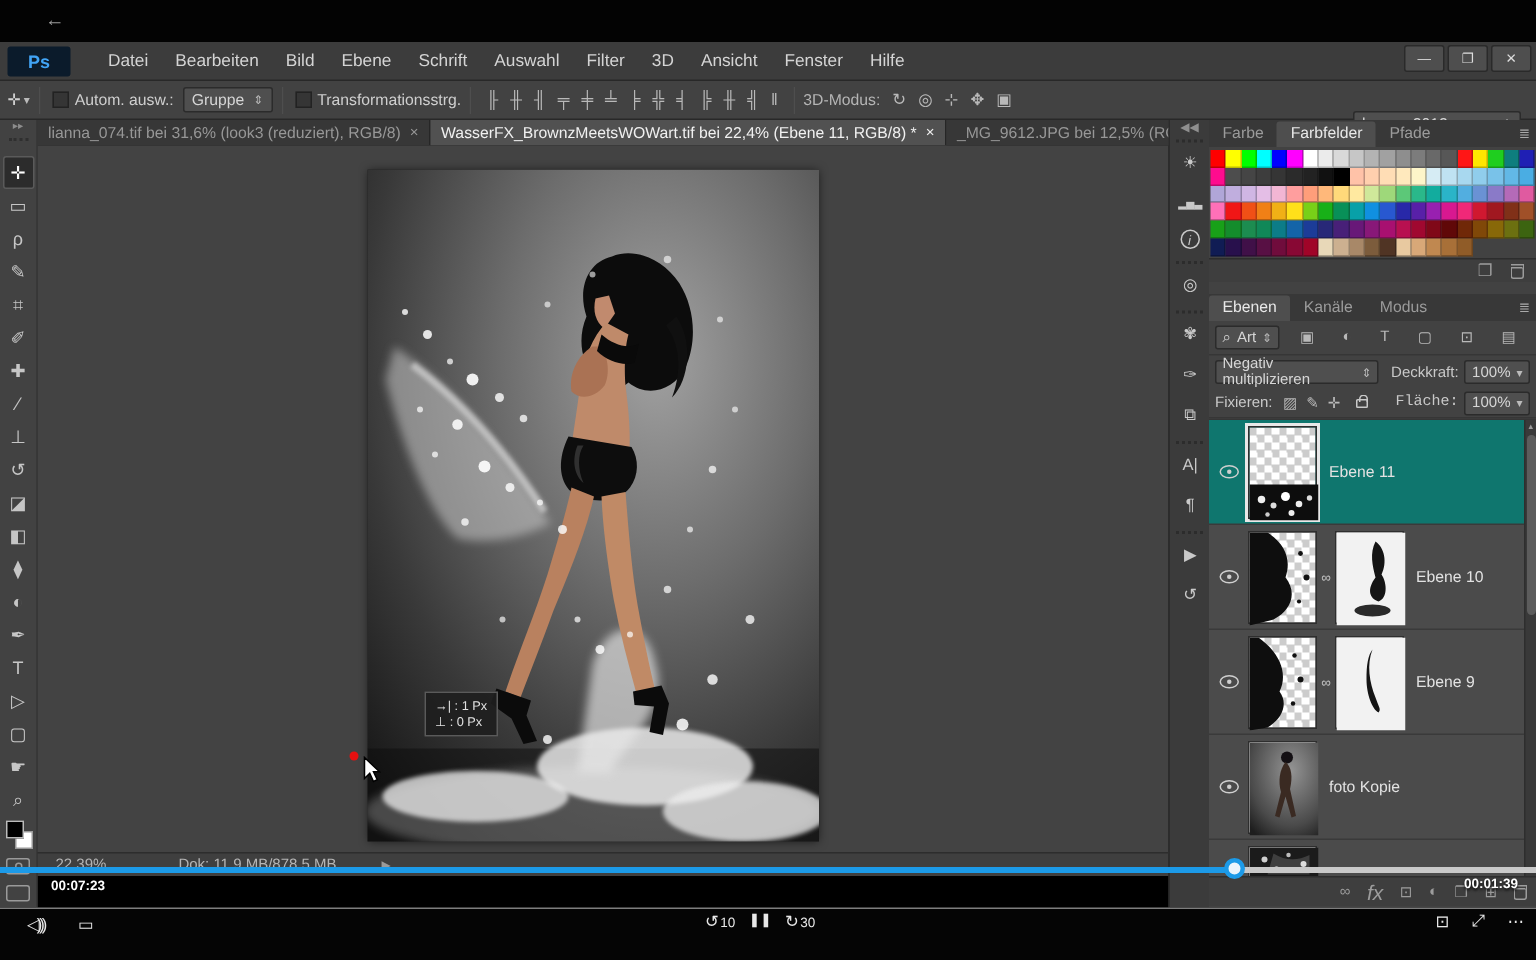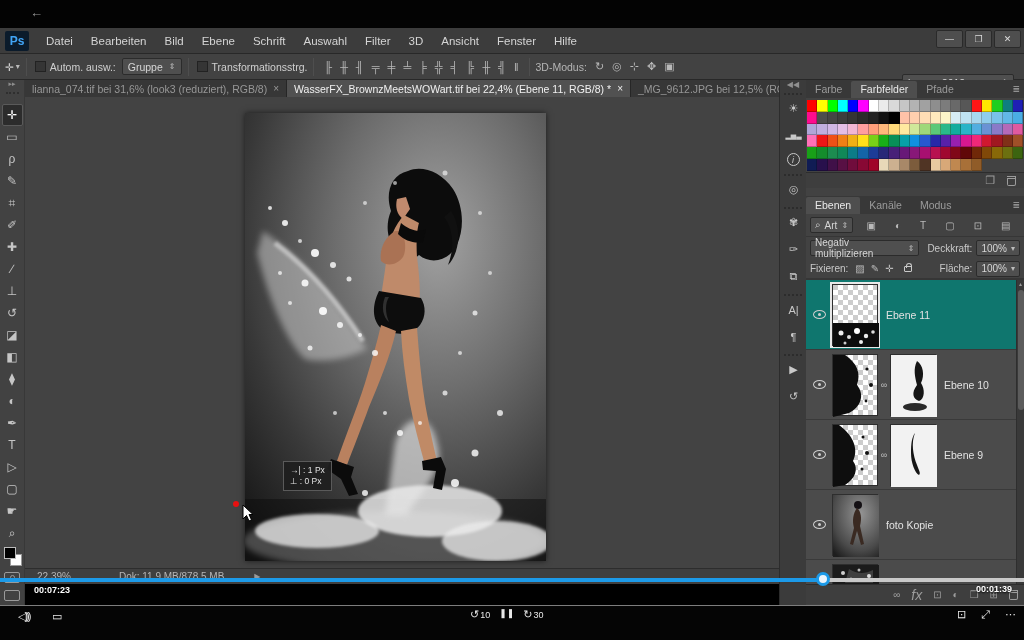--- a/index.html
+++ b/index.html
@@ -21,21 +21,21 @@
   #progress-wrap { position:absolute; left:0; top:578px; width:1024px; height:4px; z-index:55; }
   #progress-played { height:4px; background:#1c9ae8; float:left; }
   #progress-rest { height:4px; background:#c9c9c9; overflow:hidden; }
   #scrubber { position:absolute; top:572px; width:14px; height:14px; border-radius:50%;
     background:#eaf4fc; border:3px solid #1c9ae8; z-index:56; }
   #time-left { position:absolute; left:34px; top:585px; color:#fff; font-size:9px; font-weight:bold; z-index:57; text-shadow:0 1px 2px #000; }
   #time-right { position:absolute; right:12px; top:584px; color:#fff; font-size:9px; font-weight:bold; z-index:57; text-shadow:0 1px 2px #000; }
 
   
   #menubar { position:absolute; left:0; top:28px; width:1024px; height:26px; background:#3c3c3c; border-bottom:1px solid #282828; display:flex; align-items:center; }
-  #ps-logo { width:24px; height:20px; margin:0 8px 0 5px; background:#0b1b2b; color:#41a4f5; font-weight:bold; font-size:12px;
+  #ps-logo { width:42px; height:20px; margin:0 16px 0 5px; background:#0b1b2b; color:#41a4f5; font-weight:bold; font-size:12px;
     display:flex; align-items:center; justify-content:center; border-radius:2px; }
   .menu-item { color:#d4d4d4; font-size:11.5px; padding:0 9px; line-height:26px; }
   #win-controls { position:absolute; right:3px; top:2px; display:flex; gap:2px; }
   .win-btn { width:27px; height:18px; background:#4e4e4e; border:1px solid #2a2a2a; color:#ddd; font-size:9px;
     display:flex; align-items:center; justify-content:center; border-radius:2px; }
 
   #optionsbar { position:absolute; left:0; top:54px; width:1024px; height:26px; background:#424242; border-bottom:1px solid #282828;
     display:flex; align-items:center; font-size:10.5px; }
   .ob-sep { width:1px; height:18px; background:#333; margin:0 6px; border-right:1px solid #4e4e4e; }
   .checkbox { width:11px; height:11px; background:#353535; border:1px solid #222; margin:0 4px 0 2px; }
@@ -602,21 +602,21 @@
         </span>
       </div>
       <div class="lp-row" id="lock-row">
         <span>Fixieren:</span>
         <span id="lock-icons" style="display:flex;">
             <span class="fr-ic">▨</span>
             <span class="fr-ic">✎</span>
             <span class="fr-ic">✛</span>
           </span>
         <span class="lock"></span>
-        <span style="margin-left:auto;">Fläche:</span>
+        <span style="margin-left:auto;font-family:Liberation Mono, monospace;">Fläche:</span>
         <span class="small-dd">
           <span>100%</span>
           <span class="ud">▾</span>
         </span>
       </div>
       <div id="layers-list">
         <div id="layers-rows">
             <div class="layer-row selected">
               <div class="eye-col">
                 <span class="eye"></span>

